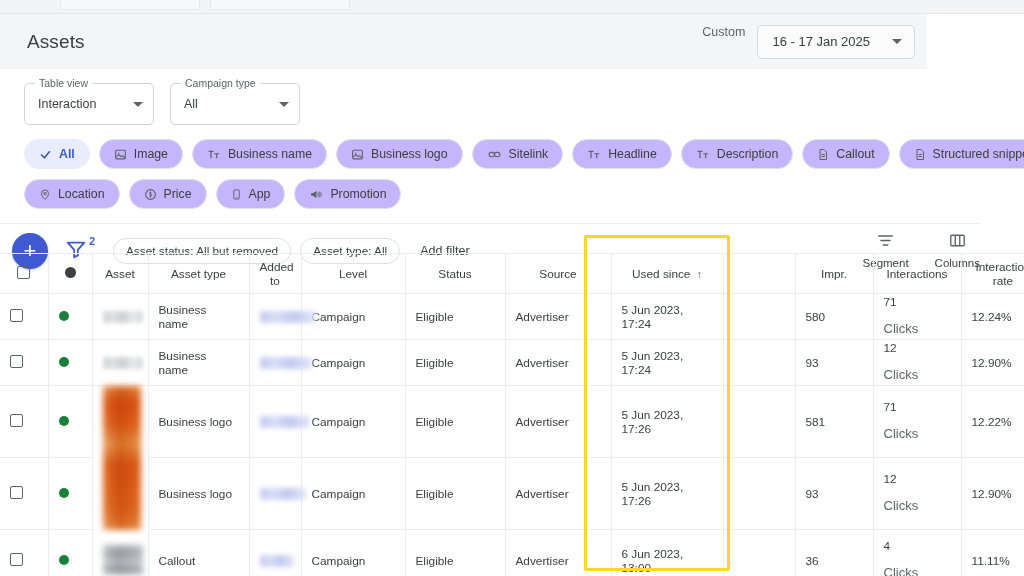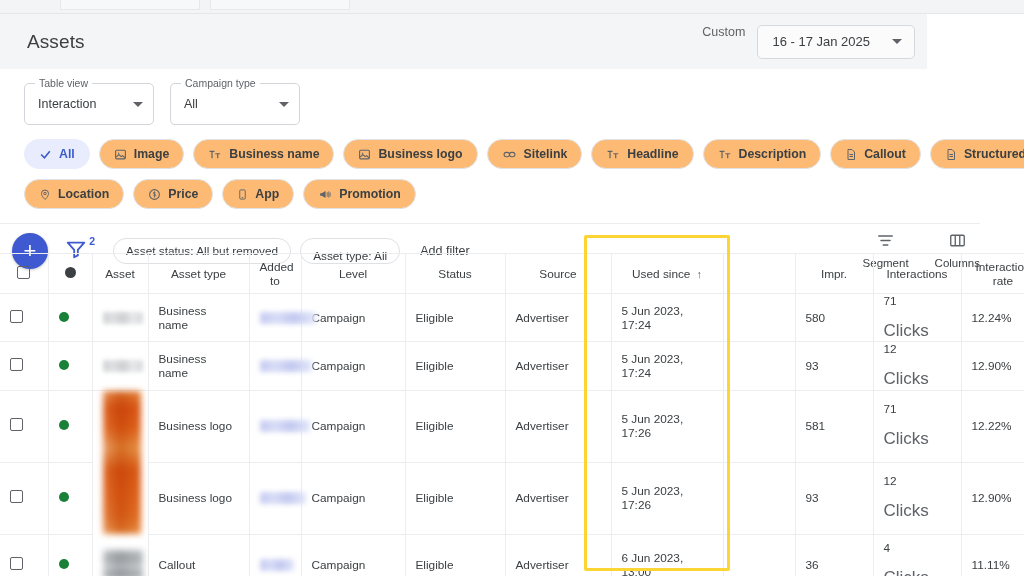--- a/index.html
+++ b/index.html
@@ -52,21 +52,21 @@
     font-size:10.5px; color:#5f6368;
   }
   .outlined .val { font-size:12.5px; color:#3c4043; }
   .outlined .caret { margin-left:auto; }
 
   .chiprow { display:flex; gap:9px; padding:14px 0 0 24px; flex-wrap:nowrap; }
   .chiprow.second { padding-top:10px; padding-bottom:14px; }
   .chip {
     display:flex; align-items:center; gap:7px; height:30px;
     padding:0 14px; border:1px solid #e0e2e5; border-radius:16px;
-    background:#fdba74; font-size:12.3px; color:#3c4043; white-space:nowrap;font-weight:bold;
+    background:#c4b5fd; font-size:12.3px; color:#3c4043; white-space:nowrap;
   }
   .chip.active { background:#e8ecfd; border-color:#e8ecfd; color:#3b5ccc; font-weight:600; }
   .chip .ic { display:inline-flex; align-items:center; color:#5f6368; }
   .chip.active .ic { color:#3b5ccc; }
 
   
   .filterbar {
     position:relative; display:flex; align-items:center; gap:0;
     height:54px; padding-left:12px; border-top:1px solid #eceef0;
   }
@@ -79,21 +79,21 @@
   .funnelwrap { position:relative; margin-left:17px; width:26px; height:26px; }
   .badge2 {
     position:absolute; top:-3px; right:-4px;
     font-size:10.5px; color:#3f5ad0; font-weight:600;
   }
   .fchip {
     height:26px; padding:0 12px; border:1px solid #dfe1e4; border-radius:14px;
     display:flex; align-items:center; font-size:11.8px; color:#3c4043; background:#fff;
   }
   .fchip.first { margin-left:22px; }
-  .fchip + .fchip { margin-left:9px;align-items:flex-end; }
+  .fchip + .fchip { margin-left:9px; }
   .addfilter { margin-left:20px; font-size:12.5px; color:#3c4043; }
   .segcols { margin-left:auto; display:flex; gap:26px; }
   .segitem { display:flex; flex-direction:column; align-items:center; gap:5px; }
   .segitem .t { font-size:11.5px; color:#3c4043; }
 
   
   .tablewrap { position:absolute; left:0; top:253px; width:1024px; height:330px; overflow:hidden; }
   table { border-collapse:collapse; width:1024px; table-layout:fixed; }
   th, td {
     border-right:1px solid #ebedef; border-bottom:1px solid #ebedef;
@@ -129,21 +129,21 @@
     filter: blur(3px);
   }
   .thumb-cell { padding:0 10px; }
   .callout-blur {
     display:block; width:40px; height:30px;
     background:
       linear-gradient(180deg,#d9dbdd 0%,#c7c9cb 35%,#eceef0 55%,#bfc1c3 80%,#dddfe1 100%),
       linear-gradient(90deg,#e9ebed 0%,#bfc1c3 40%,#e2e4e6 100%);
     background-blend-mode:multiply; filter:blur(3px);
   }
-  .clicks-sub { display:block; font-size:17px; color:#5f6368; line-height:1.25;margin-top:12px; }
+  .clicks-sub { display:block; font-size:13px; color:#5f6368; line-height:1.25;margin-top:12px; }
 
   
   td.logospan { padding:0 10px; }
 
   
   .highlight {
     position:absolute; border:3px solid #fcd535; border-radius:2px;
     pointer-events:none;
   }
 </style>

